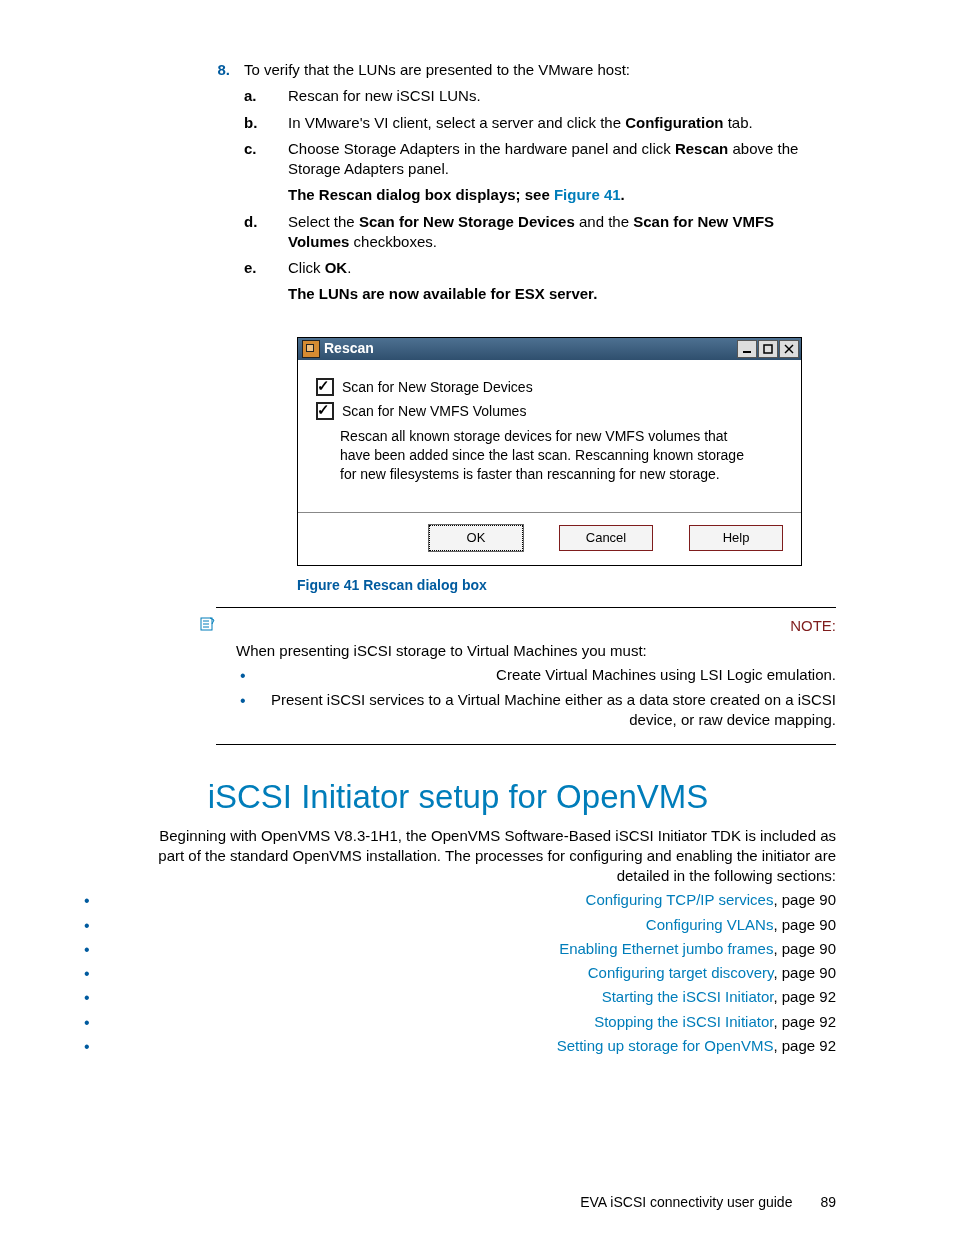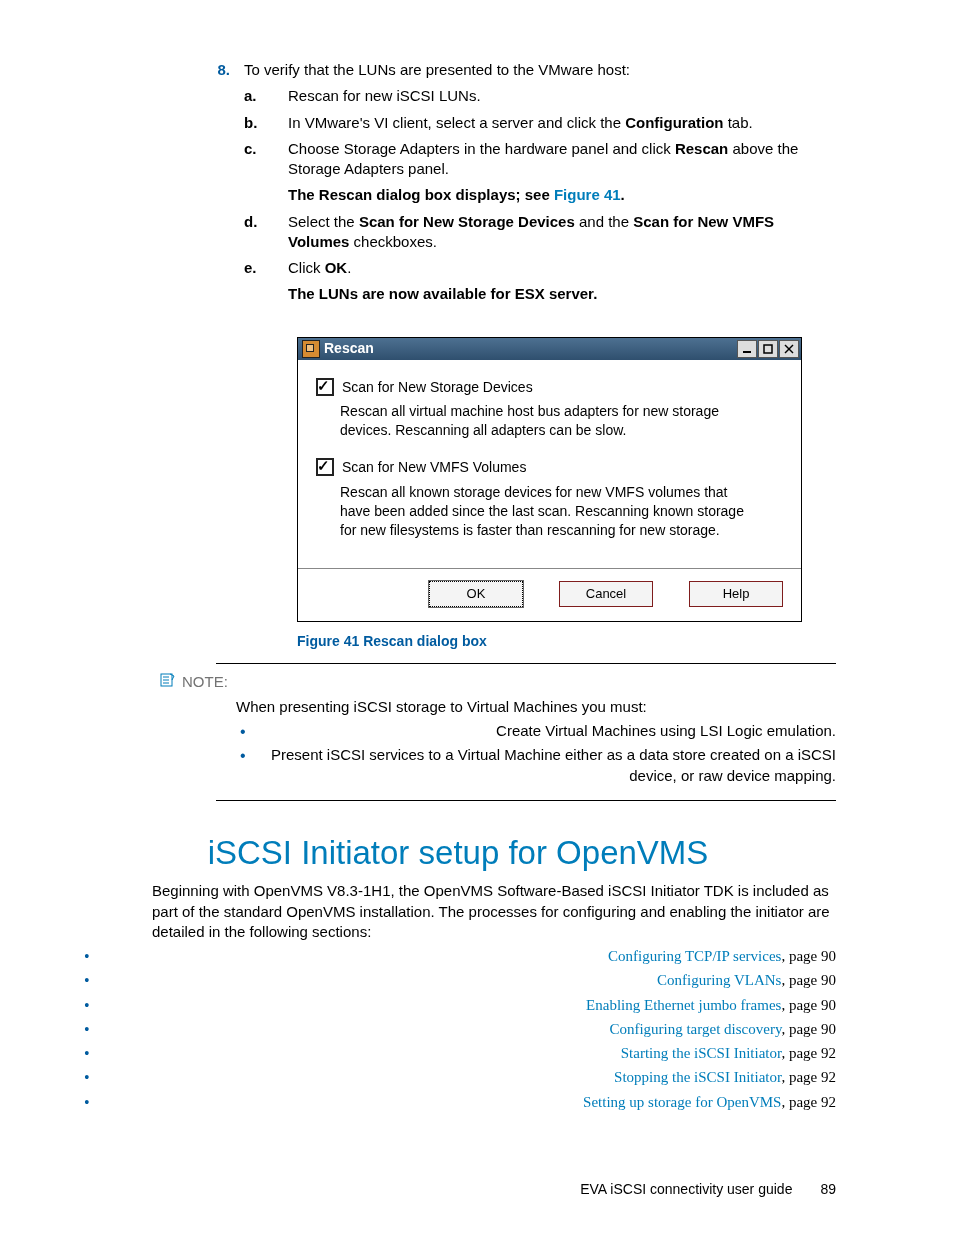--- a/index.html
+++ b/index.html
@@ -57,32 +57,32 @@
   .chkbox { width:14px;height:14px;border:2px solid #222;margin-right:8px;flex-shrink:0;position:relative; background:#fff;}
   .chkbox.checked::after{content:"✓";position:absolute;top:-4px;left:-1px;font-size:15px;font-weight:bold;color:#000;}
   .chklabel { color:#000; }
   .chkdesc { margin:4px 0 18px 24px; font-size:14px; color:#000; width:420px;}
   .btnbar { border-top:1px solid #888; padding:12px 18px 14px; display:flex; justify-content:flex-end; gap:36px;}
   .dlgbtn { width:92px;height:24px;border:1px solid #7f1d1d;background:#f4f4f4;display:flex;align-items:center;justify-content:center;font-size:13px;}
   .dlgbtn.default{border:1px dotted #000; outline:1px solid #666; }
   .caption { color:#005b9f; font-weight:bold; margin:10px 0 0 217px; font-size:14px;}
 
   hr.rule { border:none;border-top:1px solid #000;margin:12px 0 8px 136px;}
-  .note-head { color:#737373; font-weight:normal; margin-left:80px; display:flex;align-items:center; gap:6px;}
+  .note-head { color:#7f1d1d; font-weight:normal; margin-left:120px; display:flex;align-items:center; gap:6px;justify-content:space-between;}
   .note-icon { width:16px; display:inline-block;}
   .note-body { margin:4px 0 0 156px; }
   ul.bul { margin:4px 0 0 0; padding-left:20px; list-style:none;text-align:right;}
   ul.bul li { position:relative; padding-left:0; margin:4px 0;}
   ul.bul li::before{content:"•"; color:#005b9f; position:absolute; left:-16px; font-size:16px;}
 
   h1.sec { color:#007dba; font-weight:300; font-size:33px; margin:30px 0 6px 0; font-family:"Helvetica Neue",Arial,sans-serif;text-align:center;}
-  .para { margin-left:72px; }
-  .toclist { margin-left:72px;font-family:Liberation Serif, serif; }
-
-  .footer { position:absolute; bottom:36px; right:118px; font-size:14px;}
+  .para { margin-left:72px;text-align:right; }
+  .toclist { margin-left:72px; }
+
+  .footer { position:absolute; bottom:23px; right:118px; font-size:14px;}
   .footer .pn { margin-left:28px;}
 </style>
 </head>
 <body>
 
 <div class="ol-container">
   <div class="ol-num">
     <div class="marker">8.</div>
     <div class="content">
       <div>To verify that the LUNs are presented to the VMware host:</div>
@@ -139,21 +139,20 @@
             <line x1="1" y1="1" x2="9" y2="9" stroke="#000" stroke-width="1.5"></line>
             <line x1="9" y1="1" x2="1" y2="9" stroke="#000" stroke-width="1.5"></line>
           </svg>
         </span>
     </div>
     <div class="dlgbody">
       <div class="chkrow">
         <span class="chkbox checked"></span>
         <span class="chklabel">Scan for New Storage Devices</span>
       </div>
-      <div class="chkdesc">Rescan all virtual machine host bus adapters for new storage devices.  Rescanning all adapters can be slow.</div>
       <div class="chkrow">
         <span class="chkbox checked"></span>
         <span class="chklabel">Scan for New VMFS Volumes</span>
       </div>
       <div class="chkdesc">Rescan all known storage devices for new VMFS volumes that have been added since the last scan. Rescanning known storage for new filesystems is faster than rescanning for new storage.</div>
     </div>
     <div class="btnbar">
       <div class="dlgbtn default">OK</div>
       <div class="dlgbtn">Cancel</div>
       <div class="dlgbtn">Help</div>

